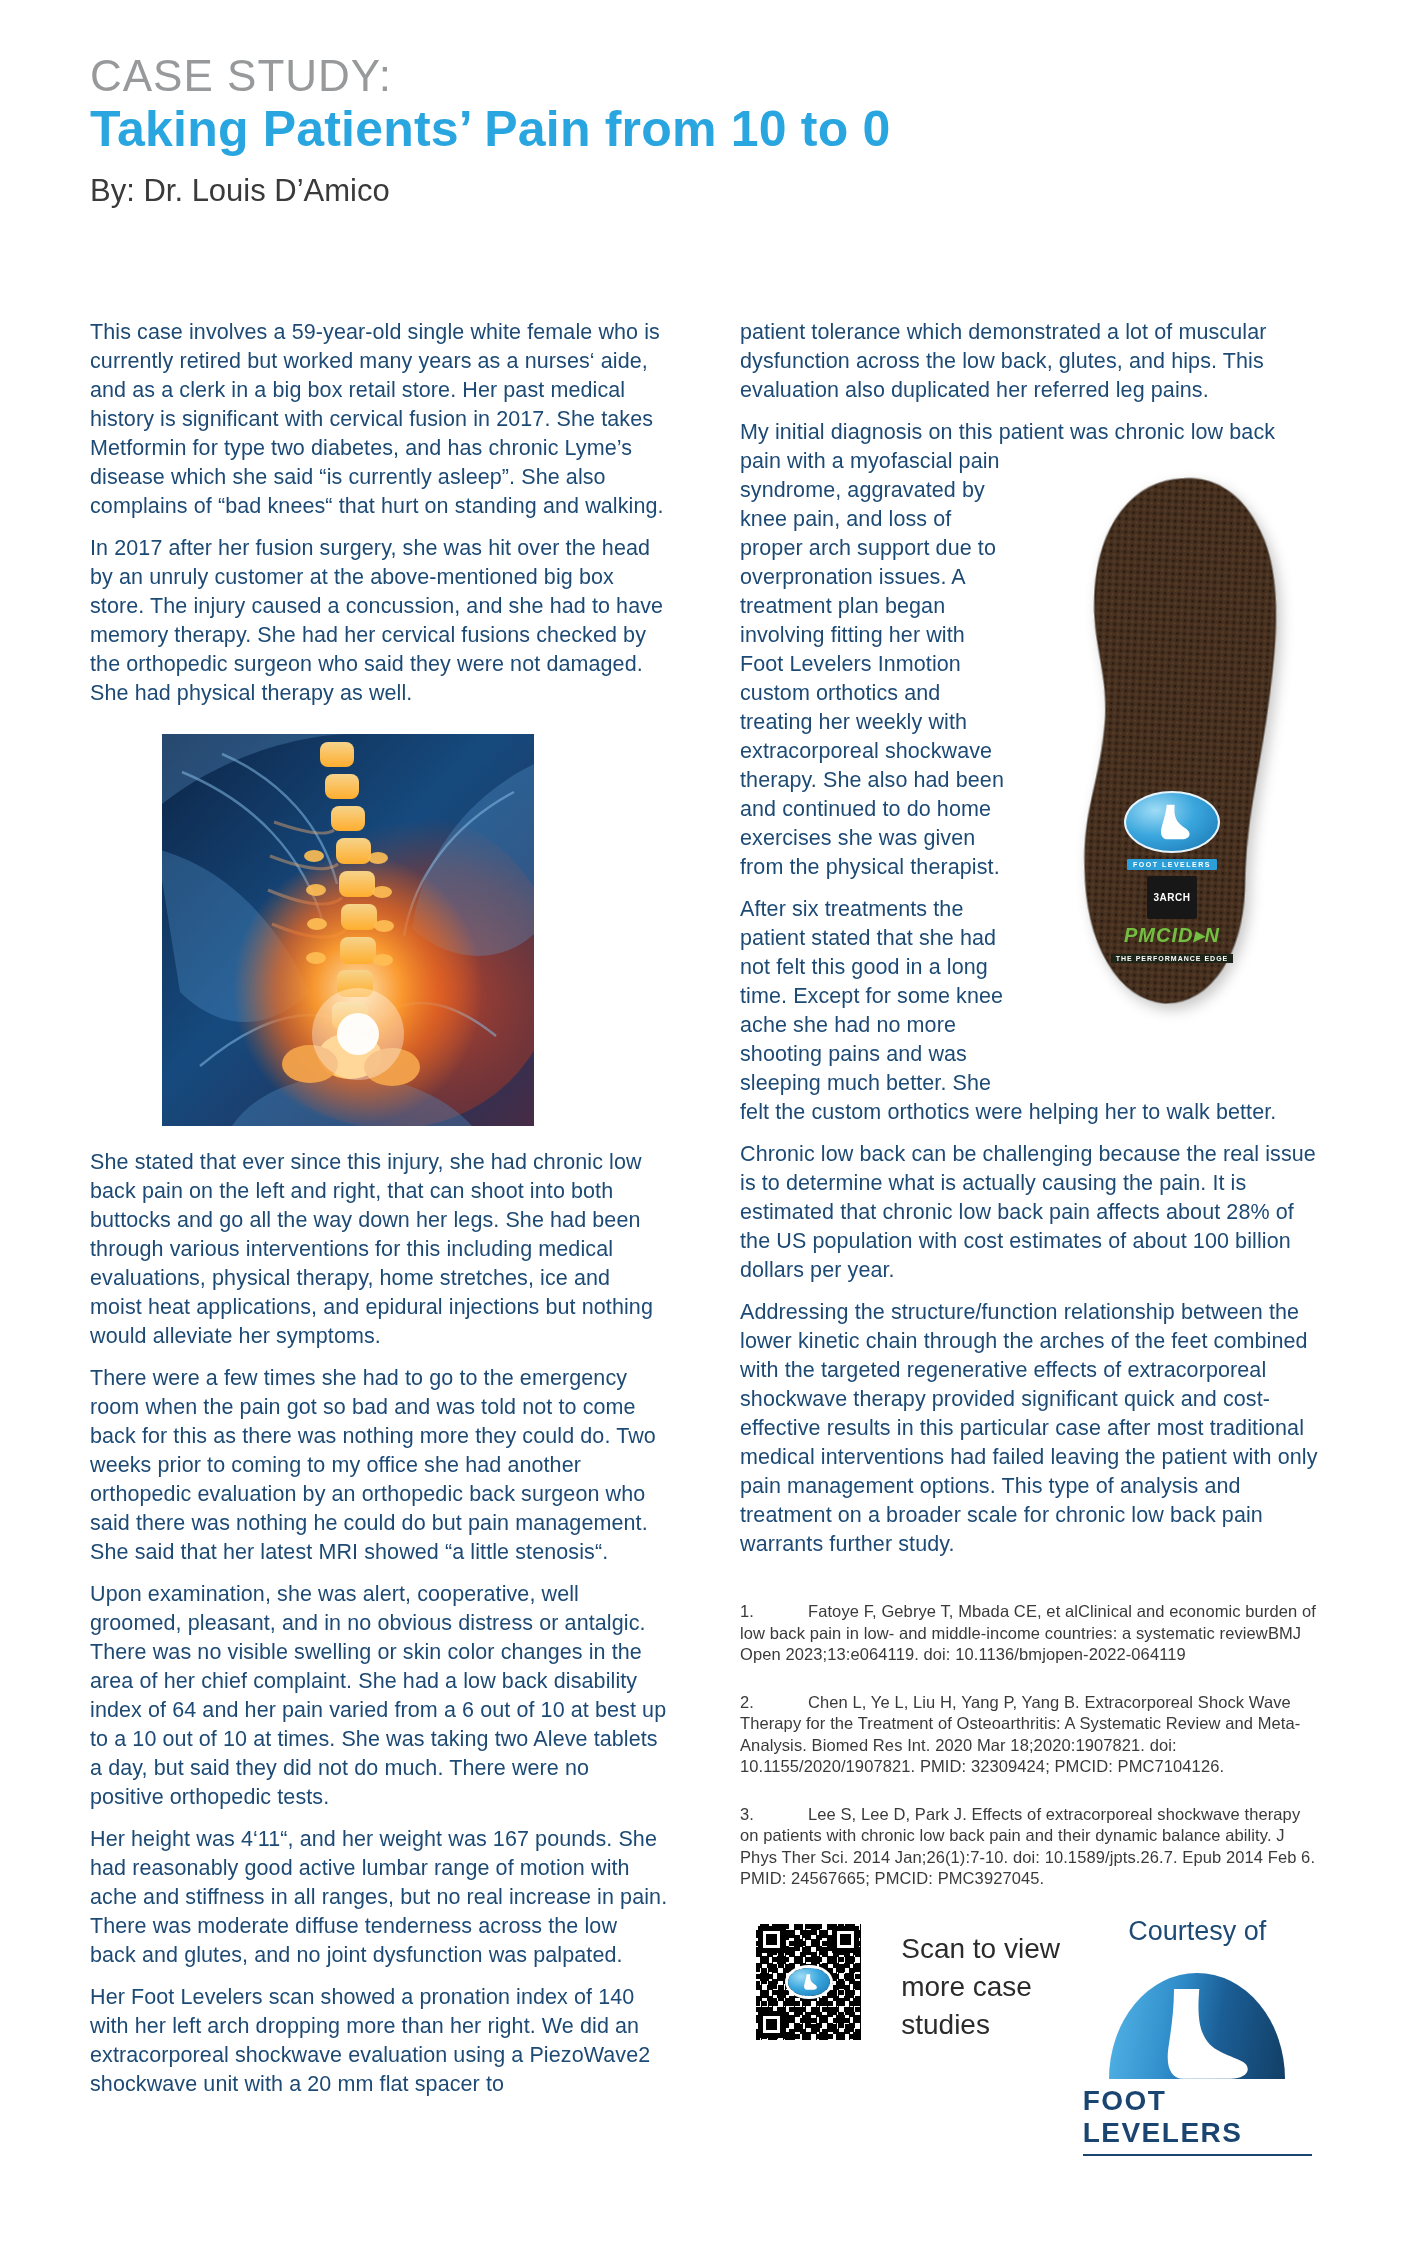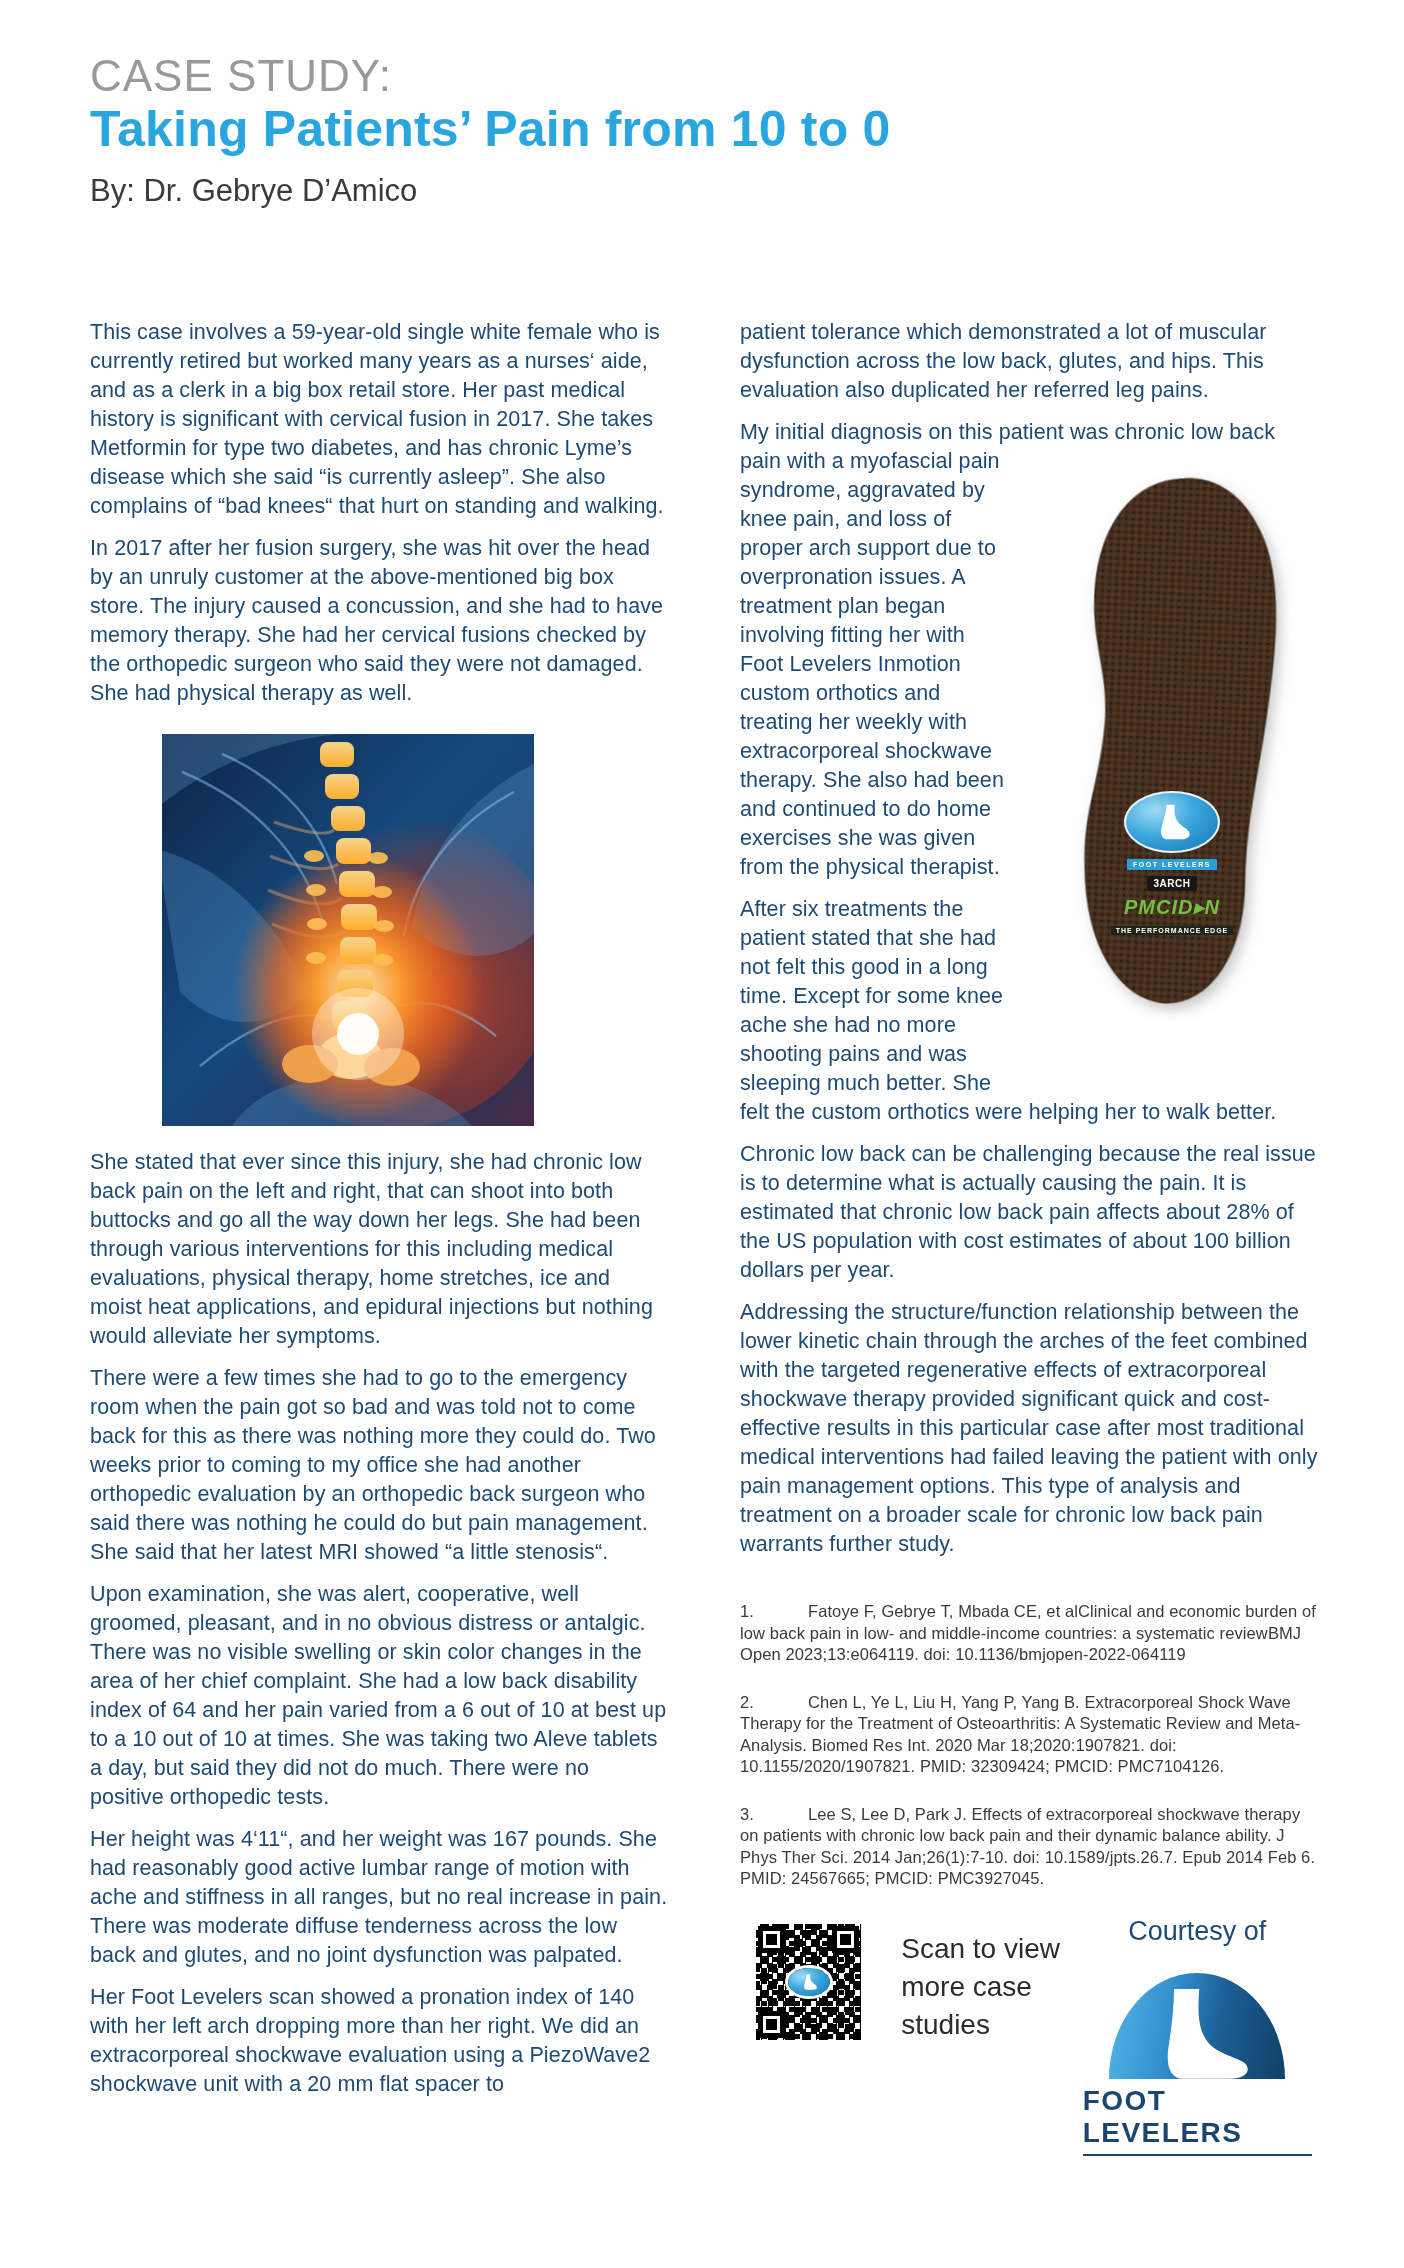--- a/index.html
+++ b/index.html
@@ -32,21 +32,21 @@
     filter:drop-shadow(5px 6px 7px rgba(0,0,0,.22));}
   .insole-wrap svg{display:block;width:100%;height:100%;}
   .insole-badges{position:absolute;left:50%;top:318px;transform:translateX(-50%);text-align:center;width:150px;}
   .fl-oval{width:92px;height:58px;margin:0 auto;border-radius:50%;
     background:radial-gradient(ellipse at 32% 30%, #9fdcf6 0%, #3aa6dd 45%, #1673b0 100%);
     border:2px solid #e8f4fb;position:relative;display:flex;align-items:center;justify-content:center;}
   .fl-oval svg{width:40px;height:40px;}
   .fl-bar{display:inline-block;background:#2d9fd8;color:#fff;font-size:7px;font-weight:700;
     letter-spacing:1.5px;padding:2px 6px;margin-top:-9px;position:relative;border-radius:1px;}
   .arch-badge{display:inline-block;background:#171717;color:#fff;font-size:10px;font-weight:700;
-    letter-spacing:.5px;padding:2px 7px;margin-top:5px;border-radius:2px;}
+    letter-spacing:.5px;padding:16px 7px;margin-top:5px;border-radius:2px;}
   .inmotion{font-size:20px;font-weight:800;font-style:italic;color:#76bd43;letter-spacing:1px;margin-top:4px;
     text-shadow:0 0 1px #2c4a17;}
   .inmotion-tag{display:inline-block;background:#1d2418;color:#fff;font-size:7px;font-weight:700;
     letter-spacing:1px;padding:1px 5px;margin-top:1px;}
 
   
   .references{clear:none;margin-top:42px;}
   .ref{font-size:16.5px;line-height:21.5px;color:#3a3a3a;margin:0 0 26px;letter-spacing:.1px;}
   .ref .ref-num{display:inline;}
   .ref .ref-tab{display:inline-block;width:54px;}
@@ -75,21 +75,21 @@
     padding-bottom:5px;border-bottom:2px solid #1b4571;}
 </style>
 </head>
 <body>
 
 <div class="page">
 
   <div class="header">
     <div class="eyebrow">CASE STUDY:</div>
     <div class="title">Taking Patients’ Pain from 10 to 0</div>
-    <div class="byline">By: Dr. Gebrye D’Amico</div>
+    <div class="byline">By: Dr. Louis D’Amico</div>
   </div>
 
   <div class="columns">
 
     <div class="col col-left">
       <p class="body">This case involves a 59-year-old single white female who is currently retired but worked many years as a nurses‘ aide, and as a clerk in a big box retail store. Her past medical history is significant with cervical fusion in 2017. She takes Metformin for type two diabetes, and has chronic Lyme’s disease which she said “is currently asleep”. She also complains of “bad knees“ that hurt on standing and walking.</p>
       <p class="body">In 2017 after her fusion surgery, she was hit over the head by an unruly customer at the above-mentioned big box store. The injury caused a concussion, and she had to have memory therapy. She had her cervical fusions checked by the orthopedic surgeon who said they were not damaged. She had physical therapy as well.</p>
 
       <div class="spine-fig">
         <svg viewBox="0 0 372 392" preserveAspectRatio="none">

